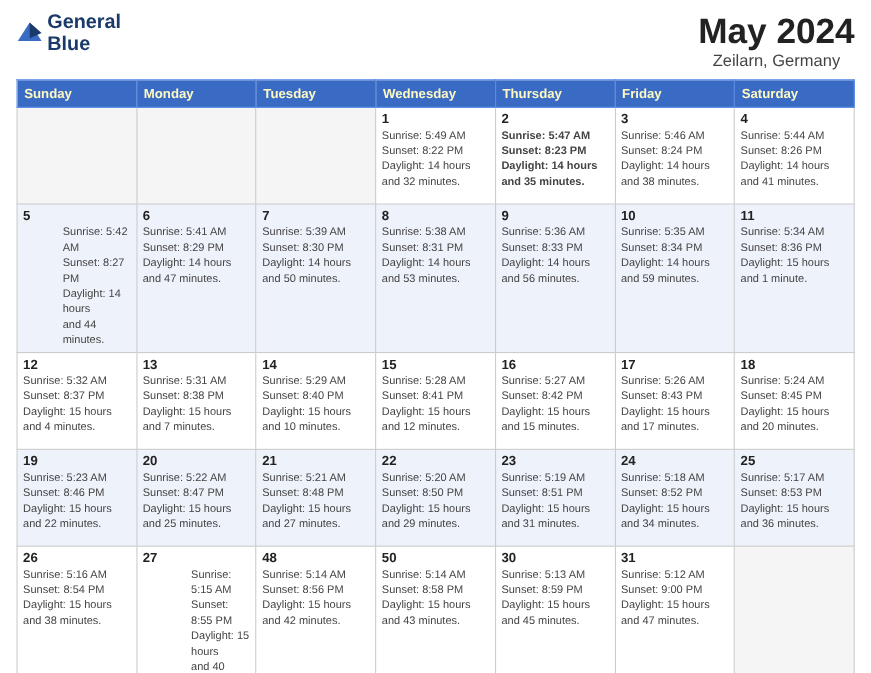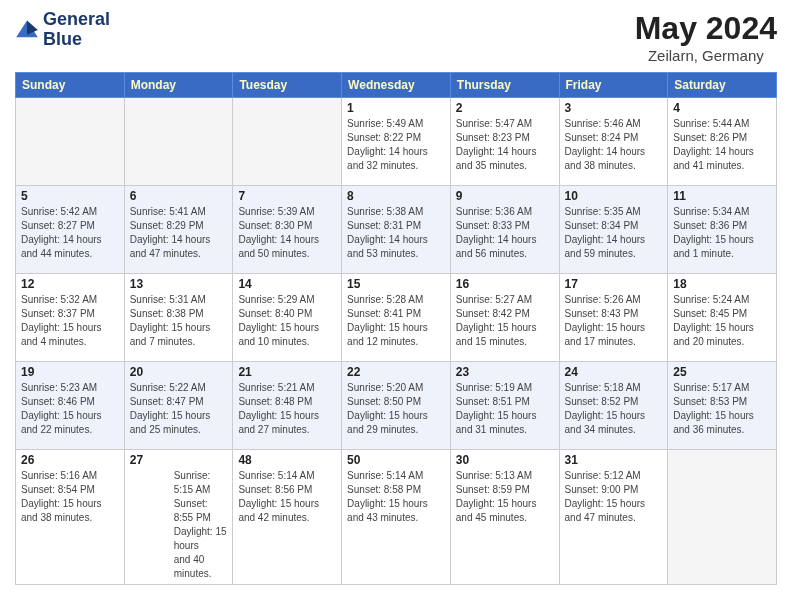--- a/index.html
+++ b/index.html
@@ -131,21 +131,21 @@
           <td class="empty"></td>
           <td>
             <span class="day-num">1</span>
             <div class="day-info" style="white-space: pre-line;">Sunrise: 5:49 AM
 Sunset: 8:22 PM
 Daylight: 14 hours
 and 32 minutes.</div>
           </td>
           <td>
             <span class="day-num">2</span>
-            <div class="day-info" style="white-space: pre-line;">Sunrise: 5:47 AM
+            <div class="day-info" style="white-space: pre-line; font-weight: bold;">Sunrise: 5:47 AM
 Sunset: 8:23 PM
 Daylight: 14 hours
 and 35 minutes.</div>
           </td>
           <td>
             <span class="day-num">3</span>
             <div class="day-info" style="white-space: pre-line;">Sunrise: 5:46 AM
 Sunset: 8:24 PM
 Daylight: 14 hours
 and 38 minutes.</div>
@@ -154,21 +154,21 @@
             <span class="day-num">4</span>
             <div class="day-info" style="white-space: pre-line;">Sunrise: 5:44 AM
 Sunset: 8:26 PM
 Daylight: 14 hours
 and 41 minutes.</div>
           </td>
         </tr>
         <tr class="row-alt">
           <td>
             <span class="day-num">5</span>
-            <div class="day-info" style="white-space: pre-line;">Sunrise: 5:42 AM
+            <div class="day-info" style="white-space: pre-line; margin-left: 36px;">Sunrise: 5:42 AM
 Sunset: 8:27 PM
 Daylight: 14 hours
 and 44 minutes.</div>
           </td>
           <td>
             <span class="day-num">6</span>
             <div class="day-info" style="white-space: pre-line;">Sunrise: 5:41 AM
 Sunset: 8:29 PM
 Daylight: 14 hours
 and 47 minutes.</div>

